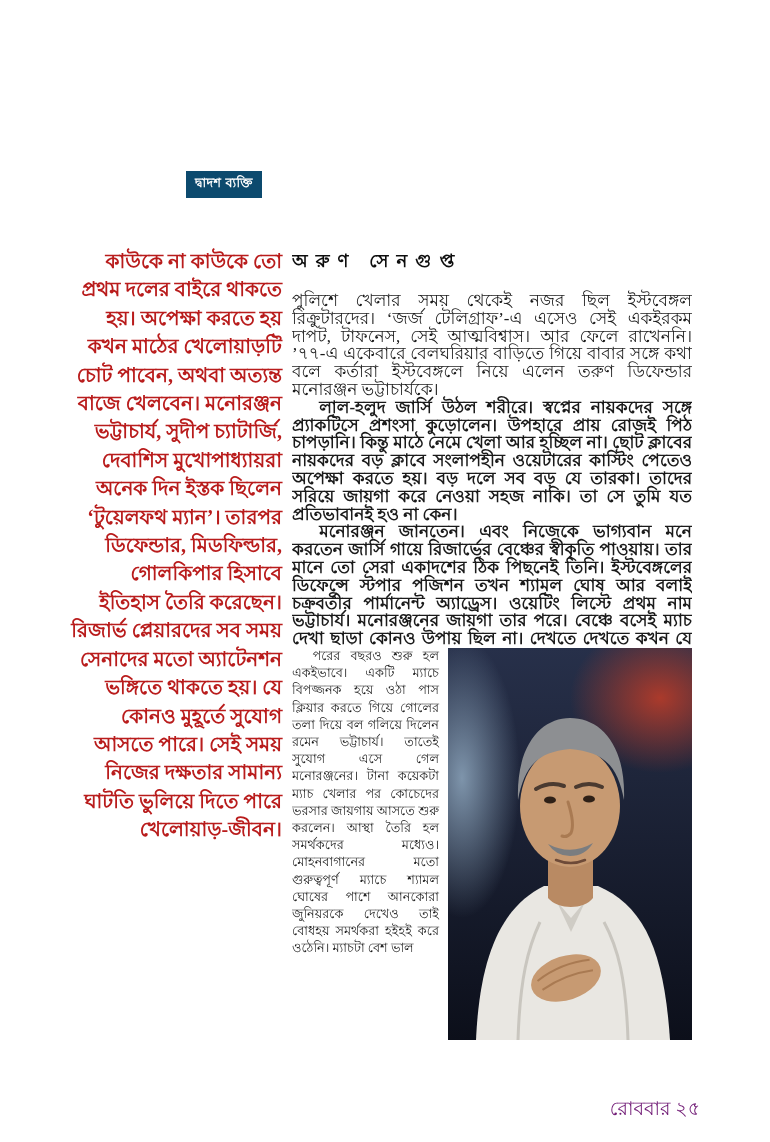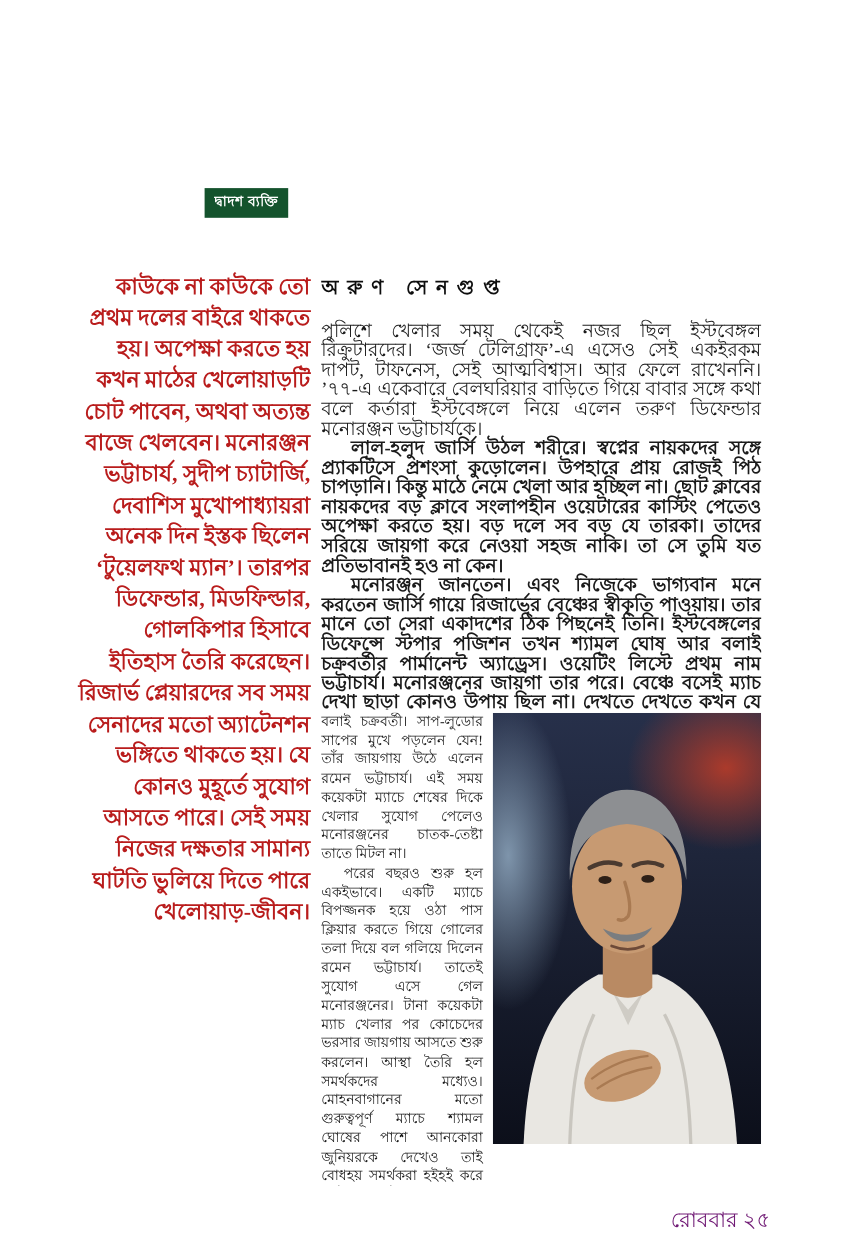--- a/index.html
+++ b/index.html
@@ -12,21 +12,21 @@
     overflow: hidden;
     font-family: "Liberation Serif", serif;
     color: #1a1a1a;
   }
 
   
   .kicker-badge {
     position: absolute;
     left: 186px;
     top: 171px;
-    background: #14532d;
+    background: #0c4a6e;
     color: #ffffff;
     font-family: "Liberation Sans", sans-serif;
     font-size: 12.5px;
     font-weight: bold;
     padding: 3px 9px 4px 9px;
     letter-spacing: 0.5px;
   }
   .page-title {
     position: absolute;
     left: 278px;
@@ -141,21 +141,20 @@
   <div class="main-top article">
     <div class="byline">অরুণ সেনগুপ্ত</div>
     <p>পুলিশে খেলার সময় থেকেই নজর ছিল ইস্টবেঙ্গল রিক্রুটারদের। ‘জর্জ টেলিগ্রাফ’-এ এসেও সেই একইরকম দাপট, টাফনেস, সেই আত্মবিশ্বাস। আর ফেলে রাখেননি। ’৭৭-এ একেবারে বেলঘরিয়ার বাড়িতে গিয়ে বাবার সঙ্গে কথা বলে কর্তারা ইস্টবেঙ্গলে নিয়ে এলেন তরুণ ডিফেন্ডার মনোরঞ্জন ভট্টাচার্যকে।</p>
     <p class="indent">লাল-হলুদ জার্সি উঠল শরীরে। স্বপ্নের নায়কদের সঙ্গে প্র্যাকটিসে প্রশংসা কুড়োলেন। উপহারে প্রায় রোজই পিঠ চাপড়ানি। কিন্তু মাঠে নেমে খেলা আর হচ্ছিল না। ছোট ক্লাবের নায়কদের বড় ক্লাবে সংলাপহীন ওয়েটারের কাস্টিং পেতেও অপেক্ষা করতে হয়। বড় দলে সব বড় যে তারকা। তাদের সরিয়ে জায়গা করে নেওয়া সহজ নাকি। তা সে তুমি যত প্রতিভাবানই হও না কেন।</p>
     <p class="indent">মনোরঞ্জন জানতেন। এবং নিজেকে ভাগ্যবান মনে করতেন জার্সি গায়ে রিজার্ভের বেঞ্চের স্বীকৃতি পাওয়ায়। তার মানে তো সেরা একাদশের ঠিক পিছনেই তিনি। ইস্টবেঙ্গলের ডিফেন্সে স্টপার পজিশন তখন শ্যামল ঘোষ আর বলাই চক্রবর্তীর পার্মানেন্ট অ্যাড্রেস। ওয়েটিং লিস্টে প্রথম নাম ভট্টাচার্য। মনোরঞ্জনের জায়গা তার পরে। বেঞ্চে বসেই ম্যাচ দেখা ছাড়া কোনও উপায় ছিল না। দেখতে দেখতে কখন যে ম্যাচের মধ্যে ঢুকে পড়তেন, বুঝতে পারতেন না। স্ট্রাইকারকে সাজেয়ে ট্যাকল করেন। এরিয়াল বলে লাফিয়ে ওঠেন হেড করতে। রিজার্ভ বেঞ্চে বসেই ঢুকে যেতেন শ্যামল ঘোষ, কখনও বা বলাই চক্রবর্তীর মধ্যে। হারিয়ে যেত নিজের অস্তিত্ব। প্র্যাকটিসেও তাই। মনে মনে ভাবেন, মাঠে নামলে সমর্থকরা আমাকে কেন কোনও একজন ভাবে। আমার হয়ে চেঁচাবে। উৎসাহ দেবে।</p>
     <p class="indent">কিন্তু ম্যাচে নামা আর হয় না। ম্যাচের পর ম্যাচ যায়, মনোরঞ্জনের স্বপ্ন গাঢ় হয়। টগবগ করে ফুটতে থাকে আত্মবিশ্বাস। সেবার লিগে মোহনবাগানের বিরুদ্ধে ম্যাচে একটা মারাত্মক ভুল করে বসলেন</p>
   </div>
 
   <div class="photo-row">
     <div class="narrow-col">
-      <p>বলাই চক্রবর্তী। সাপ-লুডোর সাপের মুখে পড়লেন যেন! তাঁর জায়গায় উঠে এলেন রমেন ভট্টাচার্য। এই সময় কয়েকটা ম্যাচে শেষের দিকে খেলার সুযোগ পেলেও মনোরঞ্জনের চাতক-তেষ্টা তাতে মিটল না।</p>
       <p class="indent">পরের বছরও শুরু হল একইভাবে। একটি ম্যাচে বিপজ্জনক হয়ে ওঠা পাস ক্লিয়ার করতে গিয়ে গোলের তলা দিয়ে বল গলিয়ে দিলেন রমেন ভট্টাচার্য। তাতেই সুযোগ এসে গেল মনোরঞ্জনের। টানা কয়েকটা ম্যাচ খেলার পর কোচেদের ভরসার জায়গায় আসতে শুরু করলেন। আস্থা তৈরি হল সমর্থকদের মধ্যেও। মোহনবাগানের মতো গুরুত্বপূর্ণ ম্যাচে শ্যামল ঘোষের পাশে আনকোরা জুনিয়রকে দেখেও তাই বোধহয় সমর্থকরা হইহই করে ওঠেনি। ম্যাচটা বেশ ভাল</p>
     </div>
 
     <figure class="photo-figure">
       <svg viewBox="0 0 244 392" role="img">
         <defs>
           <linearGradient id="bgGrad" x1="0" y1="0" x2="0" y2="1">
             <stop offset="0" stop-color="#27304a"></stop>
             <stop offset="1" stop-color="#0c0f1a"></stop>
           </linearGradient>

